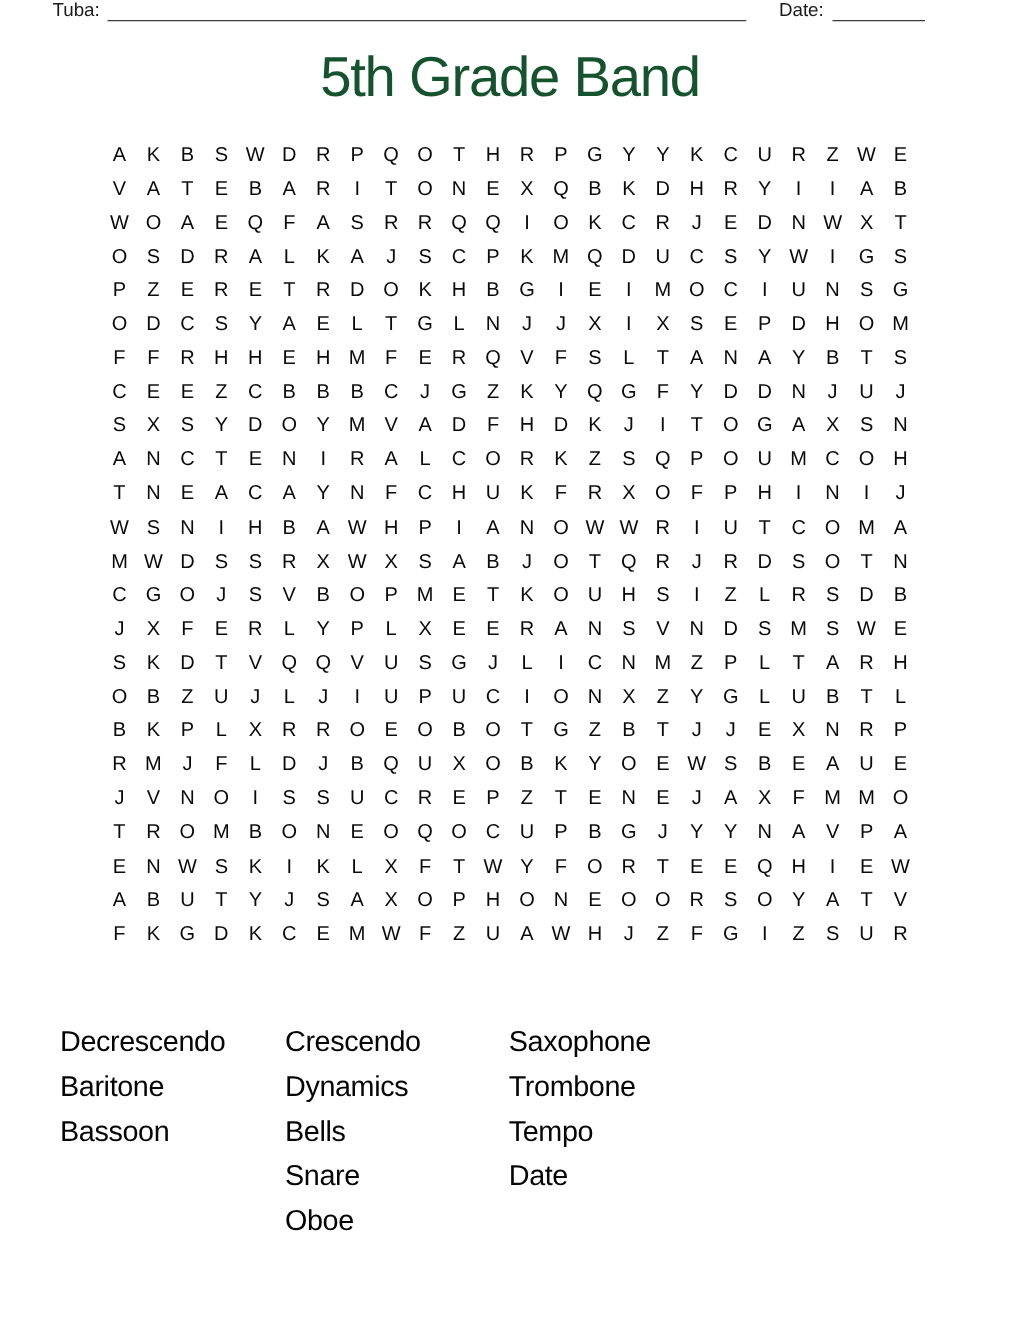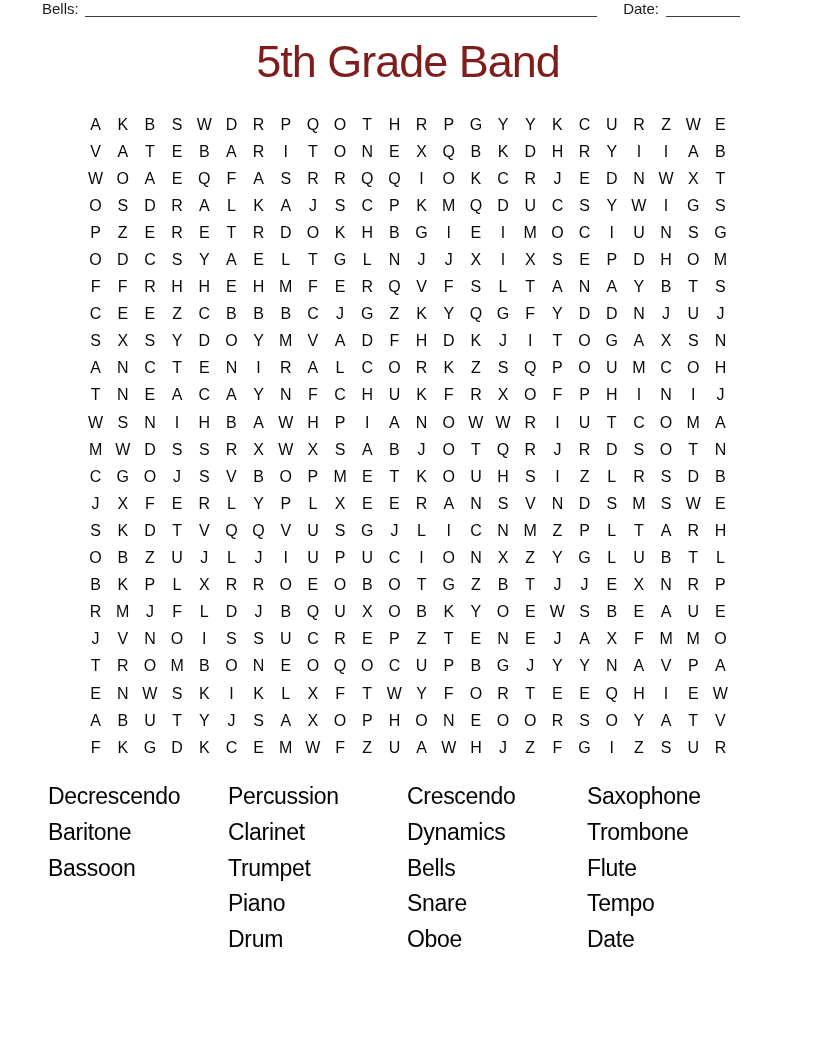--- a/index.html
+++ b/index.html
@@ -30,21 +30,21 @@
   .date-line { width: 74px; margin-left: 7px; }
 
   
   .title {
     position: absolute;
     left: 0; right: 0; top: 36px;
     text-align: center;
     font-size: 45px;
     font-weight: 500;
     letter-spacing: -1px;
-    color: #7f1d1d;
+    color: #14532d;
   }
 
   
   .grid {
     position: absolute;
     left: 82px; top: 111px;
     width: 652px; height: 651px;
     display: grid;
     grid-template-columns: repeat(24, 1fr);
     grid-auto-rows: 27.1px;
@@ -56,37 +56,37 @@
     color: #0a0a0a;
   }
 
   
   .words {
     position: absolute;
     left: 48px; top: 779px;
     display: grid;
     grid-template-columns: 180px 179px 180px 180px;
   }
-  .word-col { display: block; }
+  .word-col { display: block; margin-top: 37px; }
   .word {
     font-size: 23px;
     line-height: 35.8px;
     font-weight: 500;
     letter-spacing: -0.3px;
     color: #050505;
     white-space: nowrap;
   }
 </style>
 </head>
 <body>
 
 <div class="page">
 
   <div class="header-row">
-    <span class="label">Bells:</span>
+    <span class="label">Tuba:</span>
     <span class="write-line name-line"></span>
     <span class="label">Date:</span>
     <span class="write-line date-line"></span>
   </div>
 
   <div class="title">5th Grade Band</div>
 
   <div class="grid" id="letter-grid">
       <span class="cell">A</span>
       <span class="cell">K</span>
@@ -664,37 +664,29 @@
       <span class="cell">S</span>
       <span class="cell">U</span>
       <span class="cell">R</span>
     </div>
 
   <div class="words" id="word-list">
       <div class="word-col">
         <div class="word">Decrescendo</div>
         <div class="word">Baritone</div>
         <div class="word">Bassoon</div>
-      </div>
-      <div class="word-col">
-        <div class="word">Percussion</div>
-        <div class="word">Clarinet</div>
-        <div class="word">Trumpet</div>
-        <div class="word">Piano</div>
-        <div class="word">Drum</div>
       </div>
       <div class="word-col">
         <div class="word">Crescendo</div>
         <div class="word">Dynamics</div>
         <div class="word">Bells</div>
         <div class="word">Snare</div>
         <div class="word">Oboe</div>
       </div>
       <div class="word-col">
         <div class="word">Saxophone</div>
         <div class="word">Trombone</div>
-        <div class="word">Flute</div>
         <div class="word">Tempo</div>
         <div class="word">Date</div>
       </div>
     </div>
 
 </div>
 
 </body></html>

